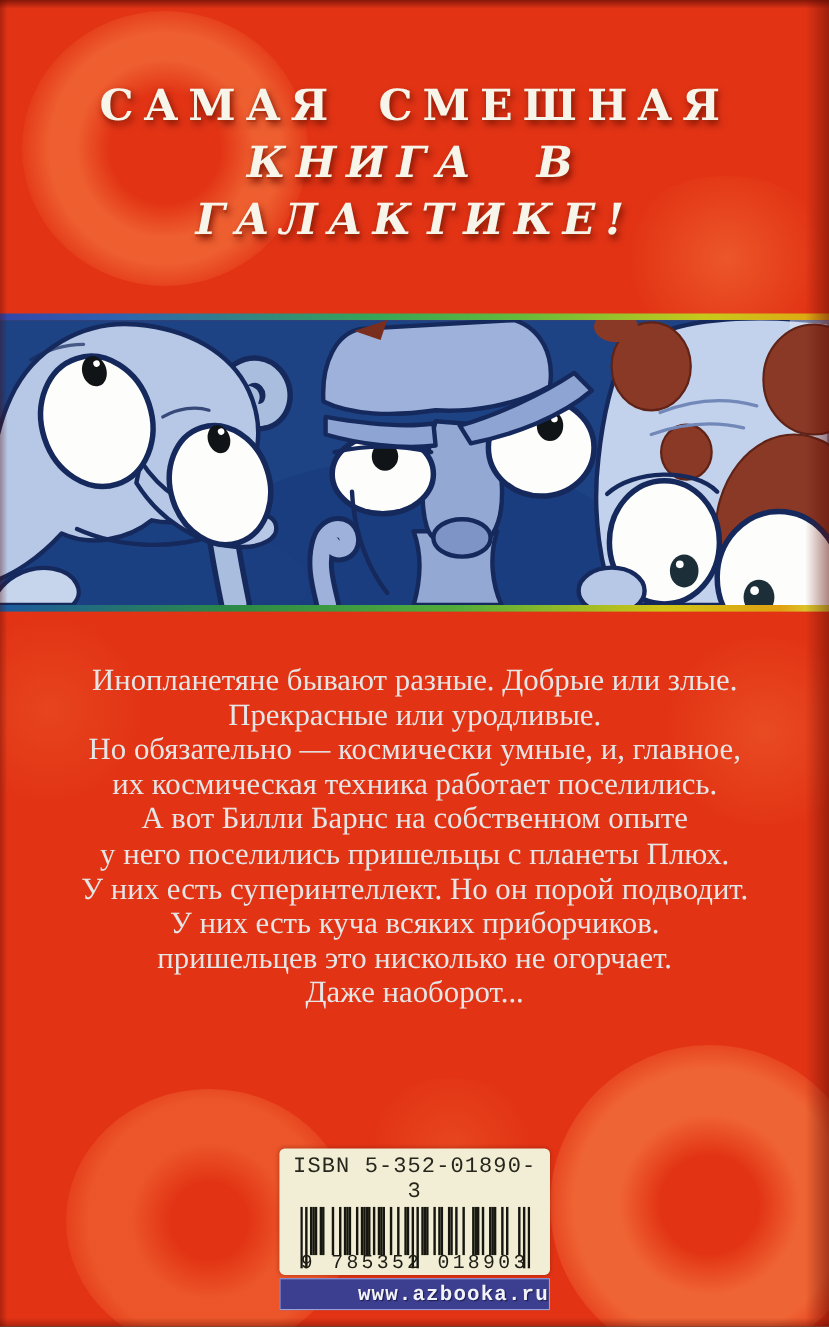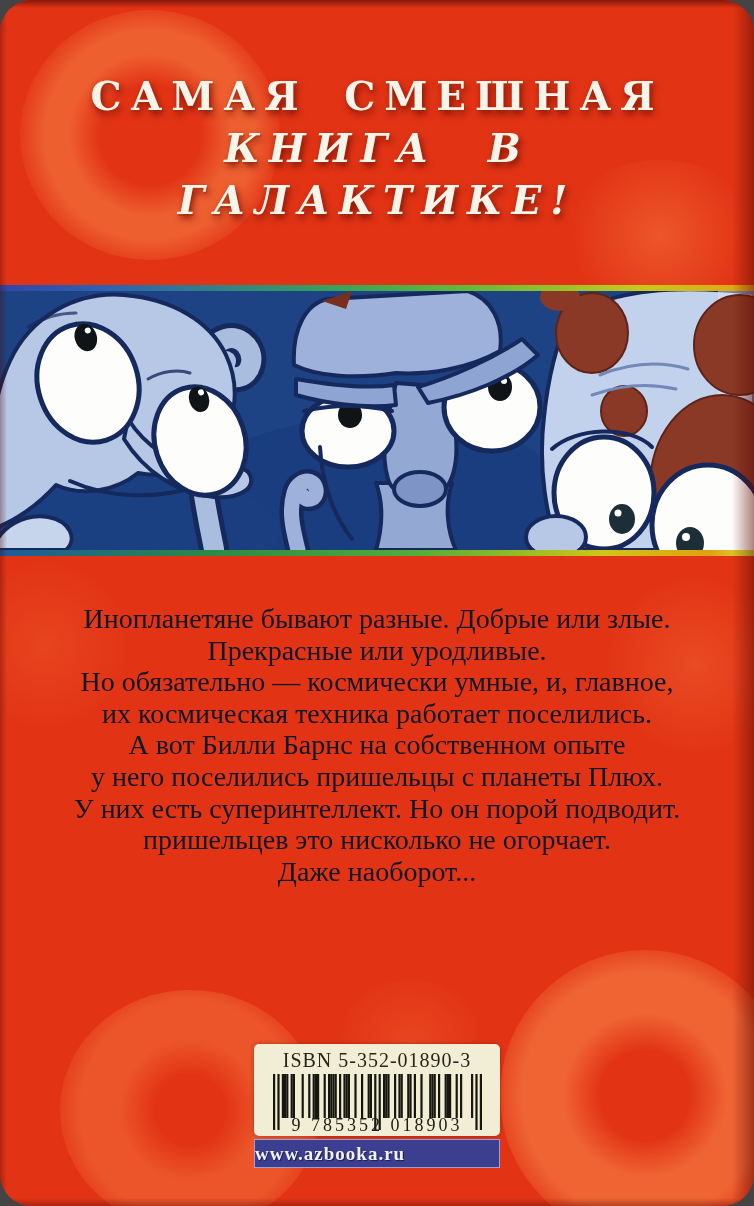--- a/index.html
+++ b/index.html
@@ -1,17 +1,17 @@
 <!DOCTYPE html>
 <html><head>
 <meta charset="utf-8">
 <style>
   html,body{margin:0;padding:0;background:#444;}
   .page{position:relative;width:754px;height:1206px;overflow:hidden;
-        background:#e23415;font-family:"Liberation Serif","DejaVu Serif",serif;border-radius:32px;}
+        background:#e23415;font-family:"Liberation Serif","DejaVu Serif",serif;}
   
   .blob{position:absolute;border-radius:50%;pointer-events:none;}
   .b1{left:20px;top:10px;width:260px;height:250px;
       background:radial-gradient(circle,rgba(226,52,21,0) 0 28%,rgba(248,130,70,.55) 45% 58%,rgba(248,130,70,0) 75%);}
   .b2{left:560px;top:160px;width:200px;height:150px;
       background:radial-gradient(circle,rgba(248,128,66,.45),rgba(248,128,66,0) 70%);}
   .b3{left:600px;top:580px;width:190px;height:170px;
       background:radial-gradient(circle,rgba(248,128,66,.30),rgba(248,128,66,0) 70%);}
   .b4{left:500px;top:950px;width:290px;height:290px;
       background:radial-gradient(circle,rgba(226,52,21,0) 0 22%,rgba(248,132,72,.6) 40% 60%,rgba(248,132,72,0) 78%);}
@@ -38,33 +38,33 @@
 
   
   .artwork{position:absolute;top:285px;left:0;width:754px;height:271px;}
   .strip{width:100%;height:6px;}
   .strip-top{background:linear-gradient(90deg,#3346a8 0%,#2e62b0 14%,#37a457 45%,#63b93c 62%,#c8c81c 85%,#e2a312 100%);}
   .strip-bottom{background:linear-gradient(90deg,#1c5a9e 0%,#2b8a46 28%,#52ad3a 55%,#cfc517 80%,#e0a012 94%,#d8e03c 100%);}
   .artwork svg{display:block;}
 
   
   .blurb{position:absolute;top:603px;left:16px;right:16px;text-align:center;
-         color:#0f172a;font-size:28px;line-height:31.6px;font-weight:400;}
+         color:#e5e5e5;font-size:28px;line-height:31.6px;font-weight:400;}
 
   
   .isbn-wrap{position:absolute;top:1044px;left:50%;transform:translateX(-50%);
-             width:246px;text-align:center;font-family:Liberation Serif, serif;}
+             width:246px;text-align:center;font-family:Liberation Mono, monospace;}
   .isbn-card{background:#f2eed6;border-radius:5px;padding:5px 6px 2px;box-shadow:0 0 4px rgba(90,10,0,.4);}
   .isbn-number{color:#26261c;font-size:20px;letter-spacing:1px;font-weight:500;}
   .barcode-box{position:relative;margin-top:2px;height:60px;}
   .barcode-box svg{display:block;margin:0 auto;}
   .barcode-digits{position:absolute;left:0;right:0;bottom:-2px;color:#1d1d15;
                   font-size:18px;letter-spacing:3px;font-weight:500;}
   .site-banner{margin-top:3px;height:27px;background:#3c3e90;border:1px solid #9aa0d8;
-               display:flex;align-items:center;justify-content:flex-start;}
+               display:flex;align-items:center;justify-content:flex-end;}
   .site-url{color:#f2f2fa;font-size:19px;font-weight:bold;letter-spacing:1px;
             text-shadow:1px 1px 1px rgba(20,20,60,.8);}
 </style>
 </head>
 <body>
 
 <div class="page">
 
   <div class="blob b1"></div>
   <div class="blob b2"></div>
@@ -151,20 +151,21 @@
   </div>
 
   <div class="blurb">
     <div>Инопланетяне бывают разные. Добрые или злые.</div>
     <div>Прекрасные или уродливые.</div>
     <div>Но обязательно — космически умные, и, главное,</div>
     <div>их космическая техника работает поселились.</div>
     <div>А вот Билли Барнс на собственном опыте</div>
     <div>у него поселились пришельцы с планеты Плюх.</div>
     <div>У них есть суперинтеллект. Но он порой подводит.</div>
+    <div>У них есть куча всяких приборчиков.</div>
     <div>пришельцев это нисколько не огорчает.</div>
     <div>Даже наоборот...</div>
   </div>
 
   <div class="isbn-wrap">
     <div class="isbn-card">
       <div class="isbn-number">ISBN 5-352-01890-3</div>
       <div class="barcode-box">
         <svg width="209" height="58" viewBox="0 0 209 58">
             <rect x="0.00" y="0" width="2.20" height="56" fill="#17170f"></rect>

